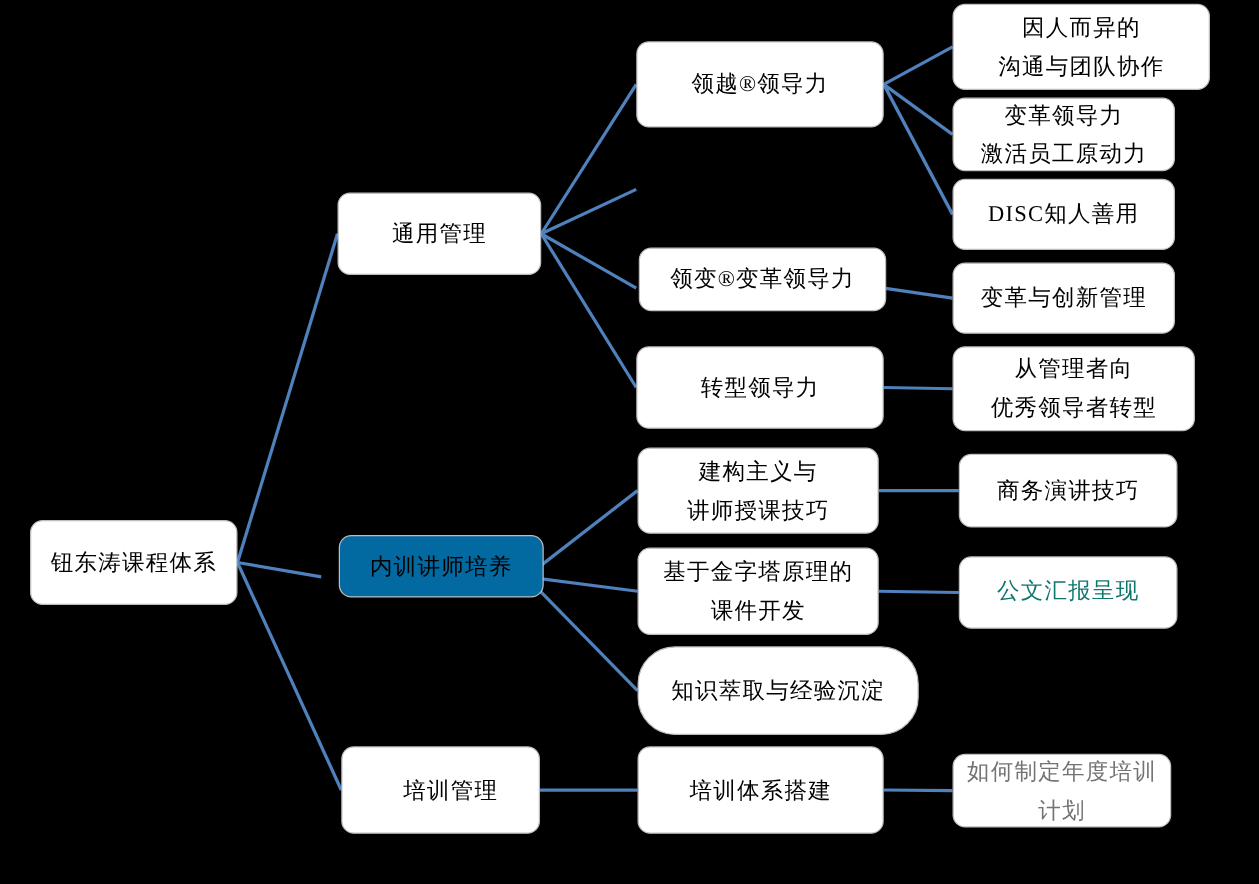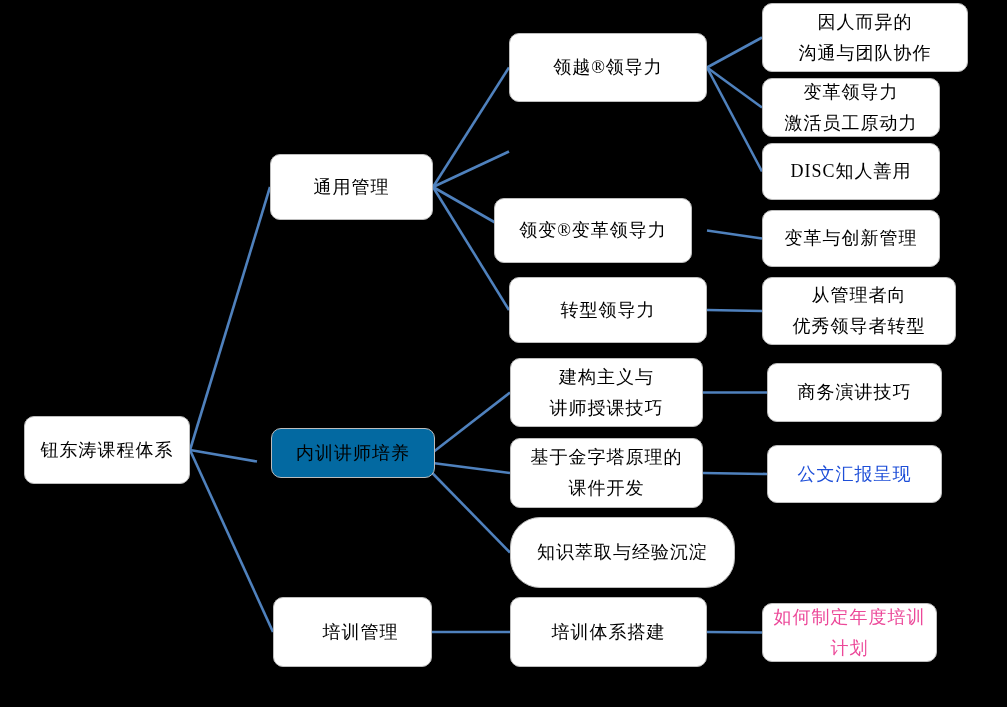--- a/index.html
+++ b/index.html
@@ -76,21 +76,21 @@
   </div>
   <div class="node" style="left: 271px; top: 428px; width: 164px; height: 50px; background: #0369a1; border-color: rgb(189, 189, 189);">
     <span class="label" style="color: rgb(0, 0, 0);">内训讲师培养</span>
   </div>
   <div class="node" style="left: 273px; top: 597px; width: 159px; height: 70px; background: rgb(255, 255, 255); border-color: rgb(189, 189, 189);">
     <span class="label" style="color: rgb(0, 0, 0); margin-left: 16px;">培训管理</span>
   </div>
   <div class="node" style="left: 509px; top: 33px; width: 198px; height: 69px; background: rgb(255, 255, 255); border-color: rgb(189, 189, 189);">
     <span class="label" style="color: rgb(0, 0, 0);">领越®领导力</span>
   </div>
-  <div class="node" style="left: 494px; top: 198px; width: 198px; height: 65px; background: rgb(255, 255, 255); border-color: rgb(189, 189, 189);">
+  <div class="node" style="left: 511px; top: 198px; width: 198px; height: 51px; background: rgb(255, 255, 255); border-color: rgb(189, 189, 189);">
     <span class="label" style="color: rgb(0, 0, 0);">领变®变革领导力</span>
   </div>
   <div class="node" style="left: 509px; top: 277px; width: 198px; height: 66px; background: rgb(255, 255, 255); border-color: rgb(189, 189, 189);">
     <span class="label" style="color: rgb(0, 0, 0);">转型领导力</span>
   </div>
   <div class="node" style="left: 510px; top: 358px; width: 193px; height: 69px; background: rgb(255, 255, 255); border-color: rgb(189, 189, 189);">
     <span class="label" style="color: rgb(0, 0, 0);">建构主义与
 讲师授课技巧</span>
   </div>
   <div class="node" style="left: 510px; top: 438px; width: 193px; height: 70px; background: rgb(255, 255, 255); border-color: rgb(189, 189, 189);">
@@ -118,19 +118,19 @@
     <span class="label" style="color: rgb(0, 0, 0);">变革与创新管理</span>
   </div>
   <div class="node" style="left: 762px; top: 277px; width: 194px; height: 68px; background: rgb(255, 255, 255); border-color: rgb(189, 189, 189);">
     <span class="label" style="color: rgb(0, 0, 0);">从管理者向
 优秀领导者转型</span>
   </div>
   <div class="node" style="left: 767px; top: 363px; width: 175px; height: 59px; background: rgb(255, 255, 255); border-color: rgb(189, 189, 189);">
     <span class="label" style="color: rgb(0, 0, 0);">商务演讲技巧</span>
   </div>
   <div class="node" style="left: 767px; top: 445px; width: 175px; height: 58px; background: rgb(255, 255, 255); border-color: rgb(189, 189, 189);">
-    <span class="label" style="color: #1d4ed8;">公文汇报呈现</span>
+    <span class="label" style="color: #0f766e; font-family: Liberation Mono, monospace;">公文汇报呈现</span>
   </div>
   <div class="node" style="left: 762px; top: 603px; width: 175px; height: 59px; background: rgb(255, 255, 255); border-color: rgb(189, 189, 189);">
-    <span class="label" style="color: #ec4899;">如何制定年度培训
+    <span class="label" style="color: #737373;">如何制定年度培训
 计划</span>
   </div>
 </div>
 
 </body></html>

